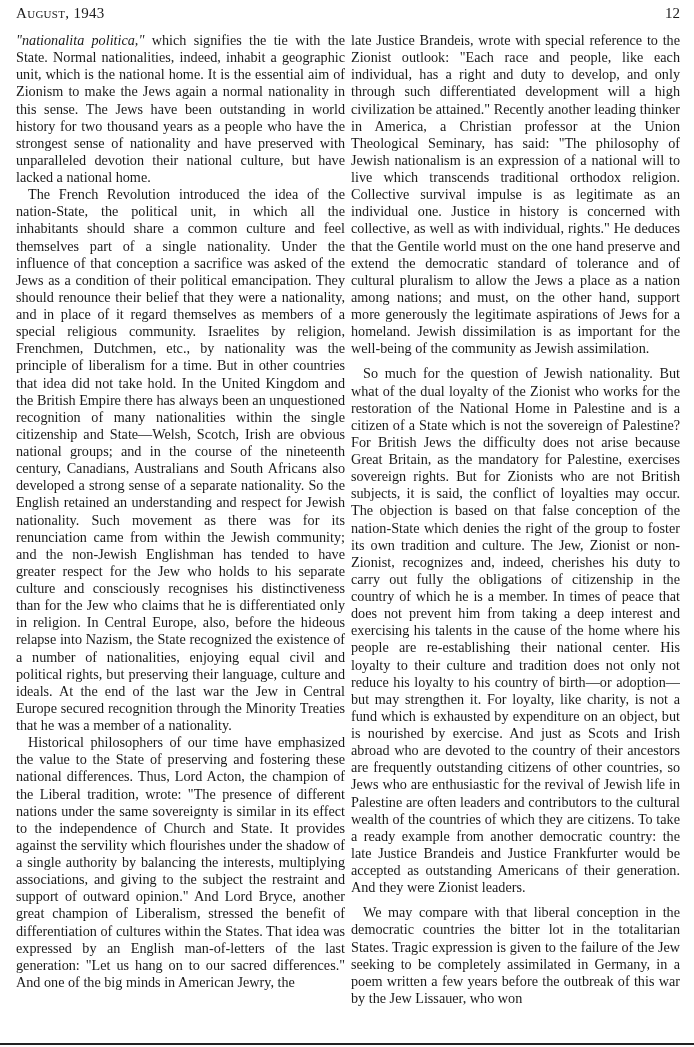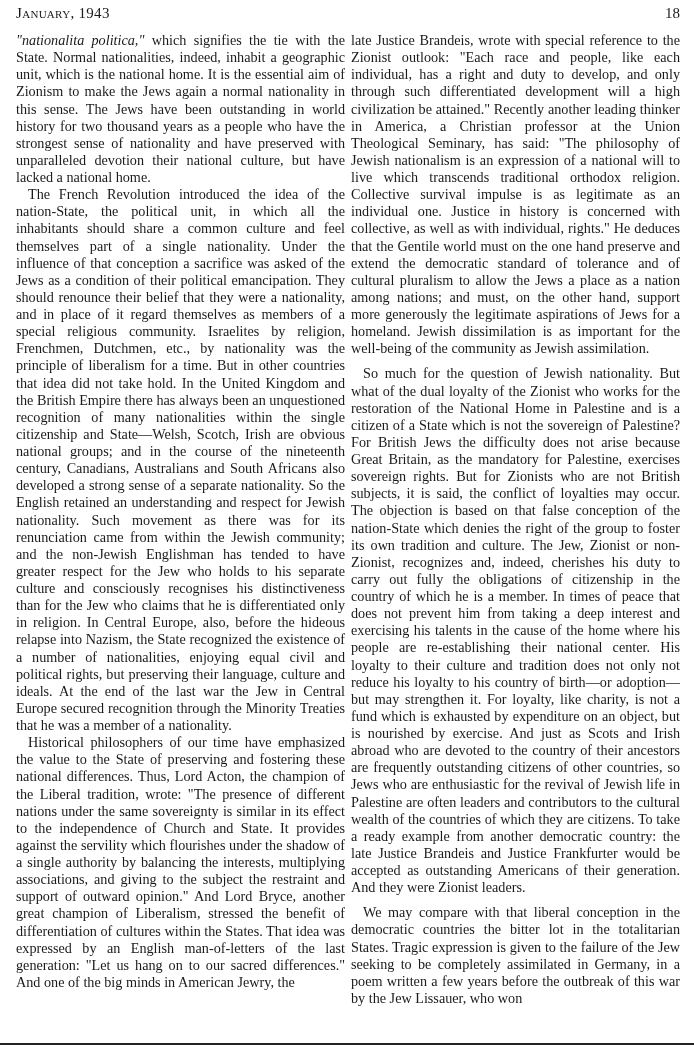--- a/index.html
+++ b/index.html
@@ -67,22 +67,22 @@
     right: 0;
     bottom: 2px;
     height: 2px;
     background: #222;
   }
 </style>
 </head>
 <body>
 
 <div class="page-header">
-  <span class="running-head">January, 1943</span>
-  <span class="page-number">18</span>
+  <span class="running-head">August, 1943</span>
+  <span class="page-number">12</span>
 </div>
 
 <div class="columns">
   <div class="column">
     <p class="no-indent"><em>"nationalita politica,"</em><span> which signifies the tie with the State. Normal nationalities, indeed, inhabit a geographic unit, which is the national home. It is the essential aim of Zionism to make the Jews again a normal nationality in this sense. The Jews have been outstanding in world history for two thousand years as a people who have the strongest sense of nationality and have preserved with unparalleled devotion their national culture, but have lacked a national home.</span></p>
     <p>The French Revolution introduced the idea of the nation-State, the political unit, in which all the inhabitants should share a common culture and feel themselves part of a single nationality. Under the influence of that conception a sacrifice was asked of the Jews as a condition of their political emancipation. They should renounce their belief that they were a nationality, and in place of it regard themselves as members of a special religious community. Israelites by religion, Frenchmen, Dutchmen, etc., by nationality was the principle of liberalism for a time. But in other countries that idea did not take hold. In the United Kingdom and the British Empire there has always been an unquestioned recognition of many nationalities within the single citizenship and State—Welsh, Scotch, Irish are obvious national groups; and in the course of the nineteenth century, Canadians, Australians and South Africans also developed a strong sense of a separate nationality. So the English retained an understanding and respect for Jewish nationality. Such movement as there was for its renunciation came from within the Jewish community; and the non-Jewish Englishman has tended to have greater respect for the Jew who holds to his separate culture and consciously recognises his distinctiveness than for the Jew who claims that he is differentiated only in religion. In Central Europe, also, before the hideous relapse into Nazism, the State recognized the existence of a number of nationalities, enjoying equal civil and political rights, but preserving their language, culture and ideals. At the end of the last war the Jew in Central Europe secured recognition through the Minority Treaties that he was a member of a nationality.</p>
     <p>Historical philosophers of our time have emphasized the value to the State of preserving and fostering these national differences. Thus, Lord Acton, the champion of the Liberal tradition, wrote: "The presence of different nations under the same sovereignty is similar in its effect to the independence of Church and State. It provides against the servility which flourishes under the shadow of a single authority by balancing the interests, multiplying associations, and giving to the subject the restraint and support of outward opinion." And Lord Bryce, another great champion of Liberalism, stressed the benefit of differentiation of cultures within the States. That idea was expressed by an English man-of-letters of the last generation: "Let us hang on to our sacred differences." And one of the big minds in American Jewry, the</p>
   </div>
   <div class="column">
     <p class="no-indent">late Justice Brandeis, wrote with special reference to the Zionist outlook: "Each race and people, like each individual, has a right and duty to develop, and only through such differentiated development will a high civilization be attained." Recently another leading thinker in America, a Christian professor at the Union Theological Seminary, has said: "The philosophy of Jewish nationalism is an expression of a national will to live which transcends traditional orthodox religion. Collective survival impulse is as legitimate as an individual one. Justice in history is concerned with collective, as well as with individual, rights." He deduces that the Gentile world must on the one hand preserve and extend the democratic standard of tolerance and of cultural pluralism to allow the Jews a place as a nation among nations; and must, on the other hand, support more generously the legitimate aspirations of Jews for a homeland. Jewish dissimilation is as important for the well-being of the community as Jewish assimilation.</p>

